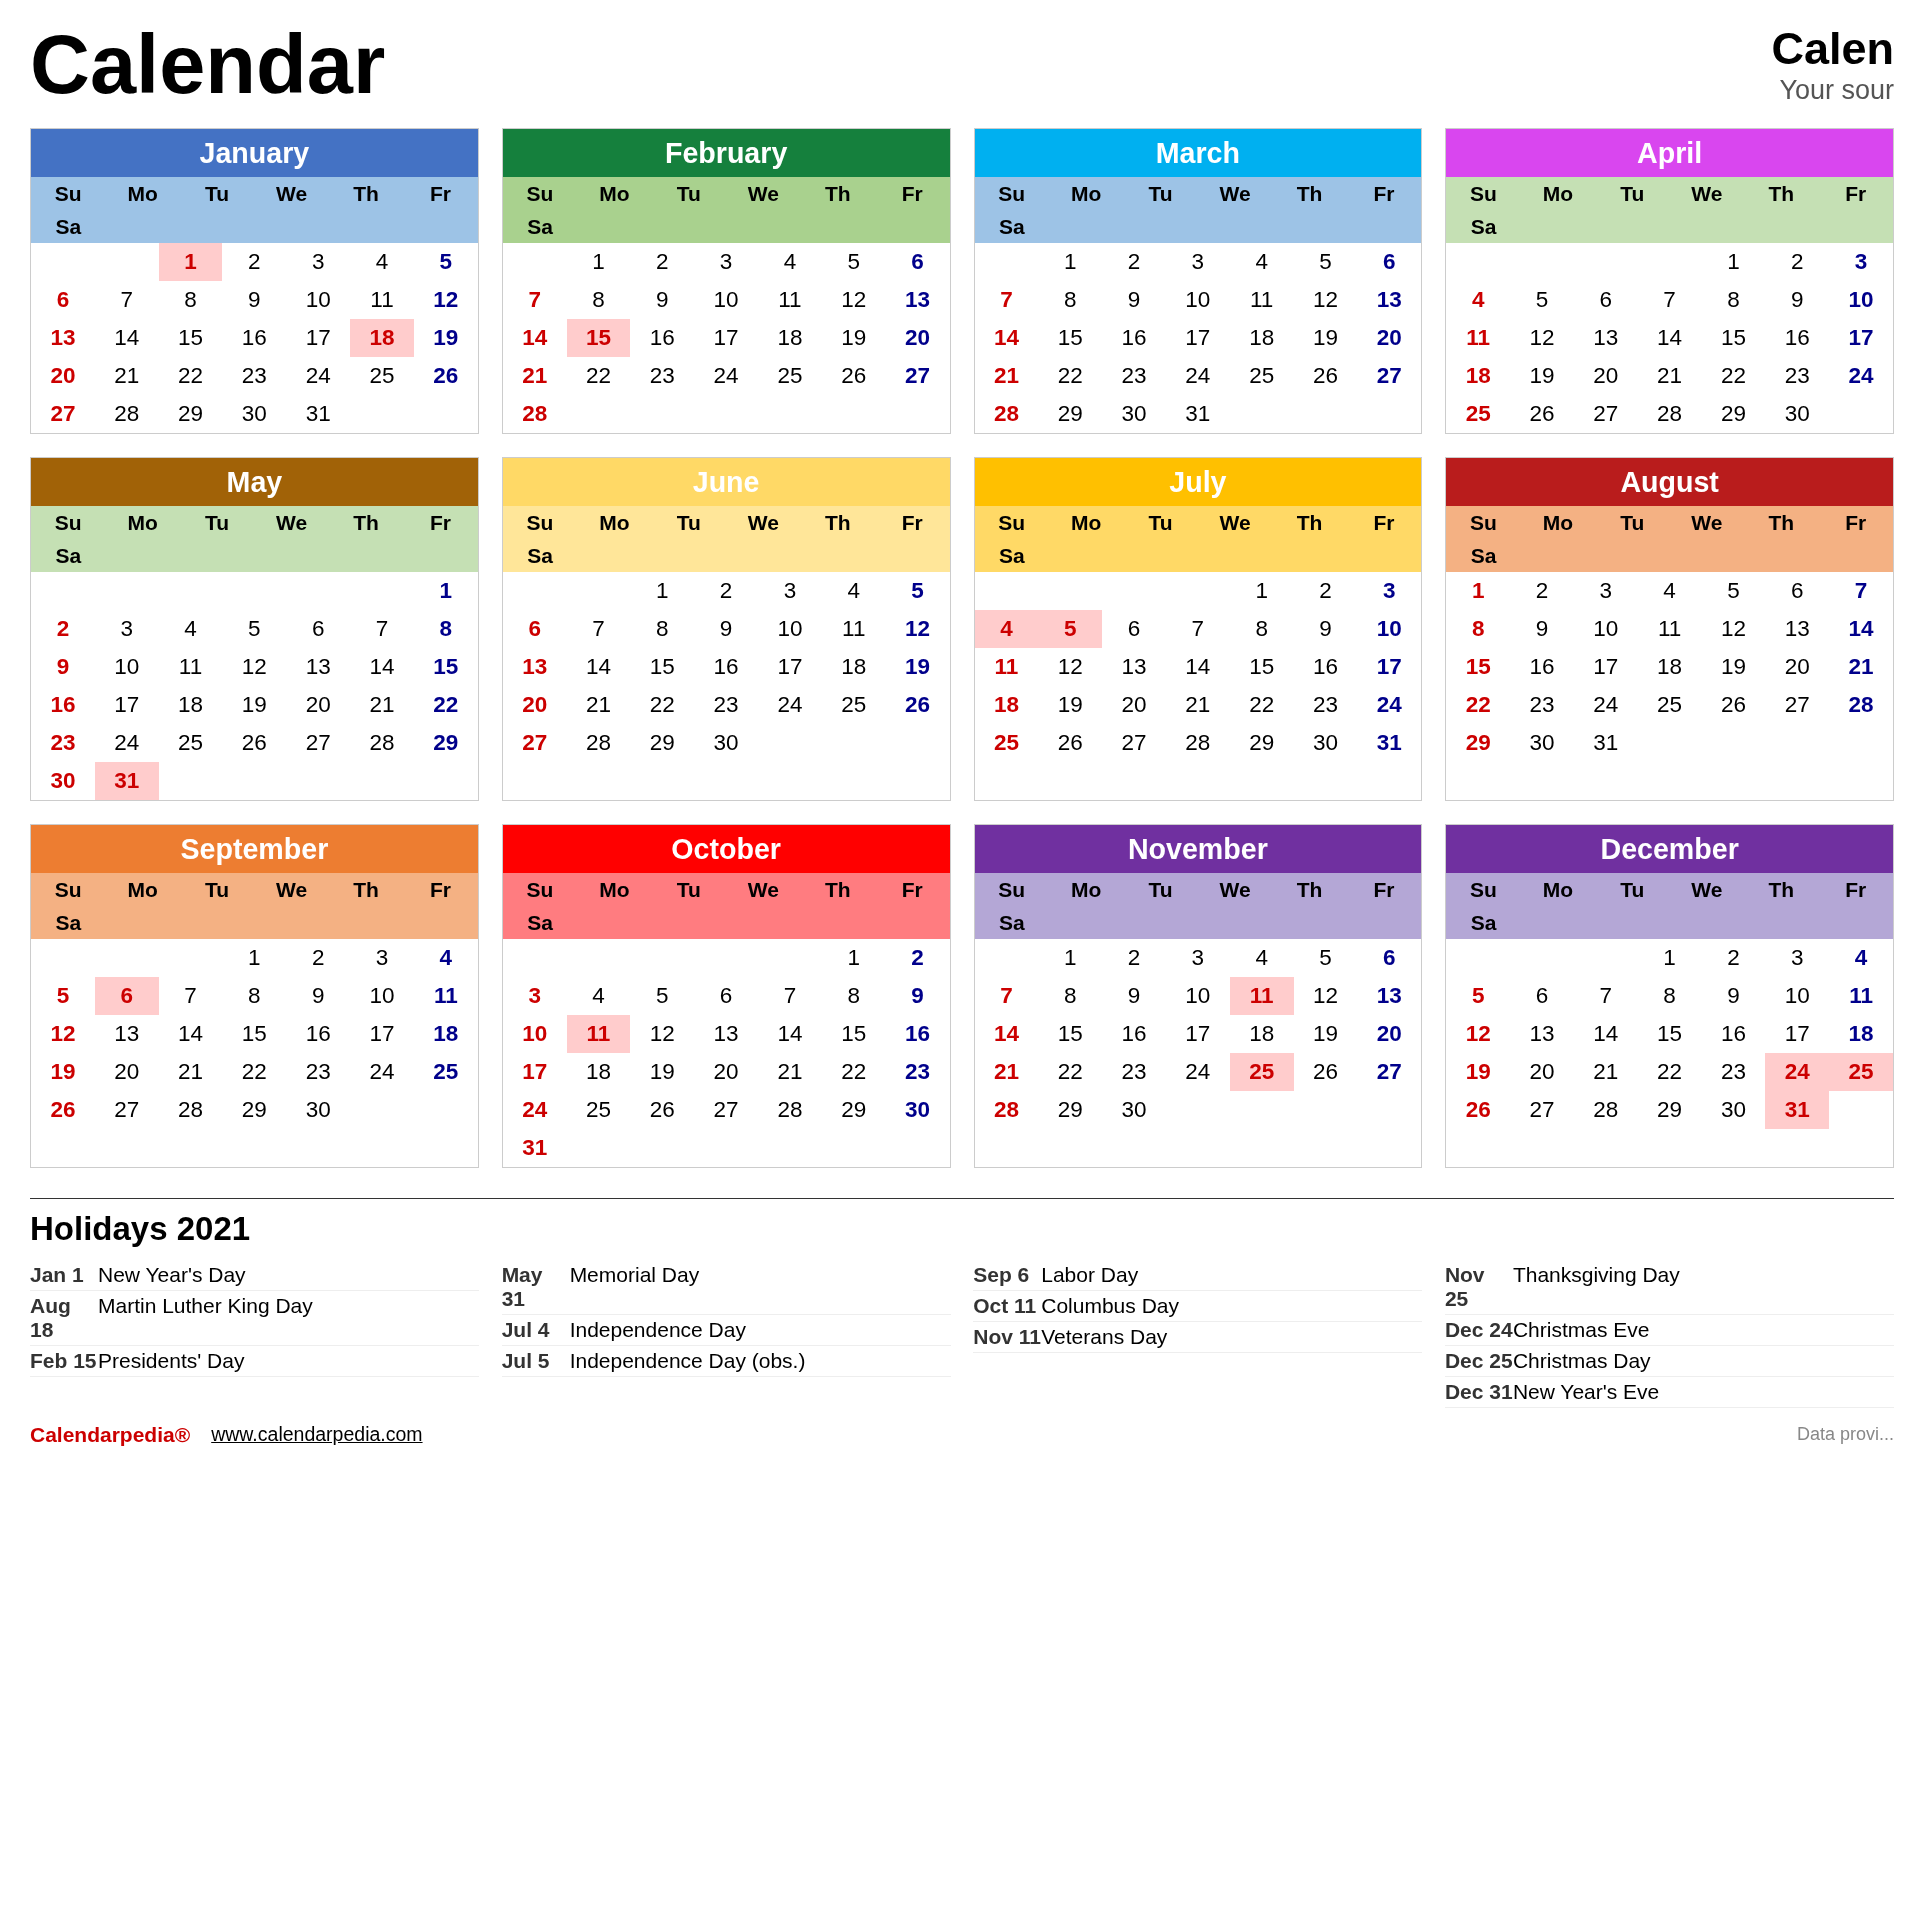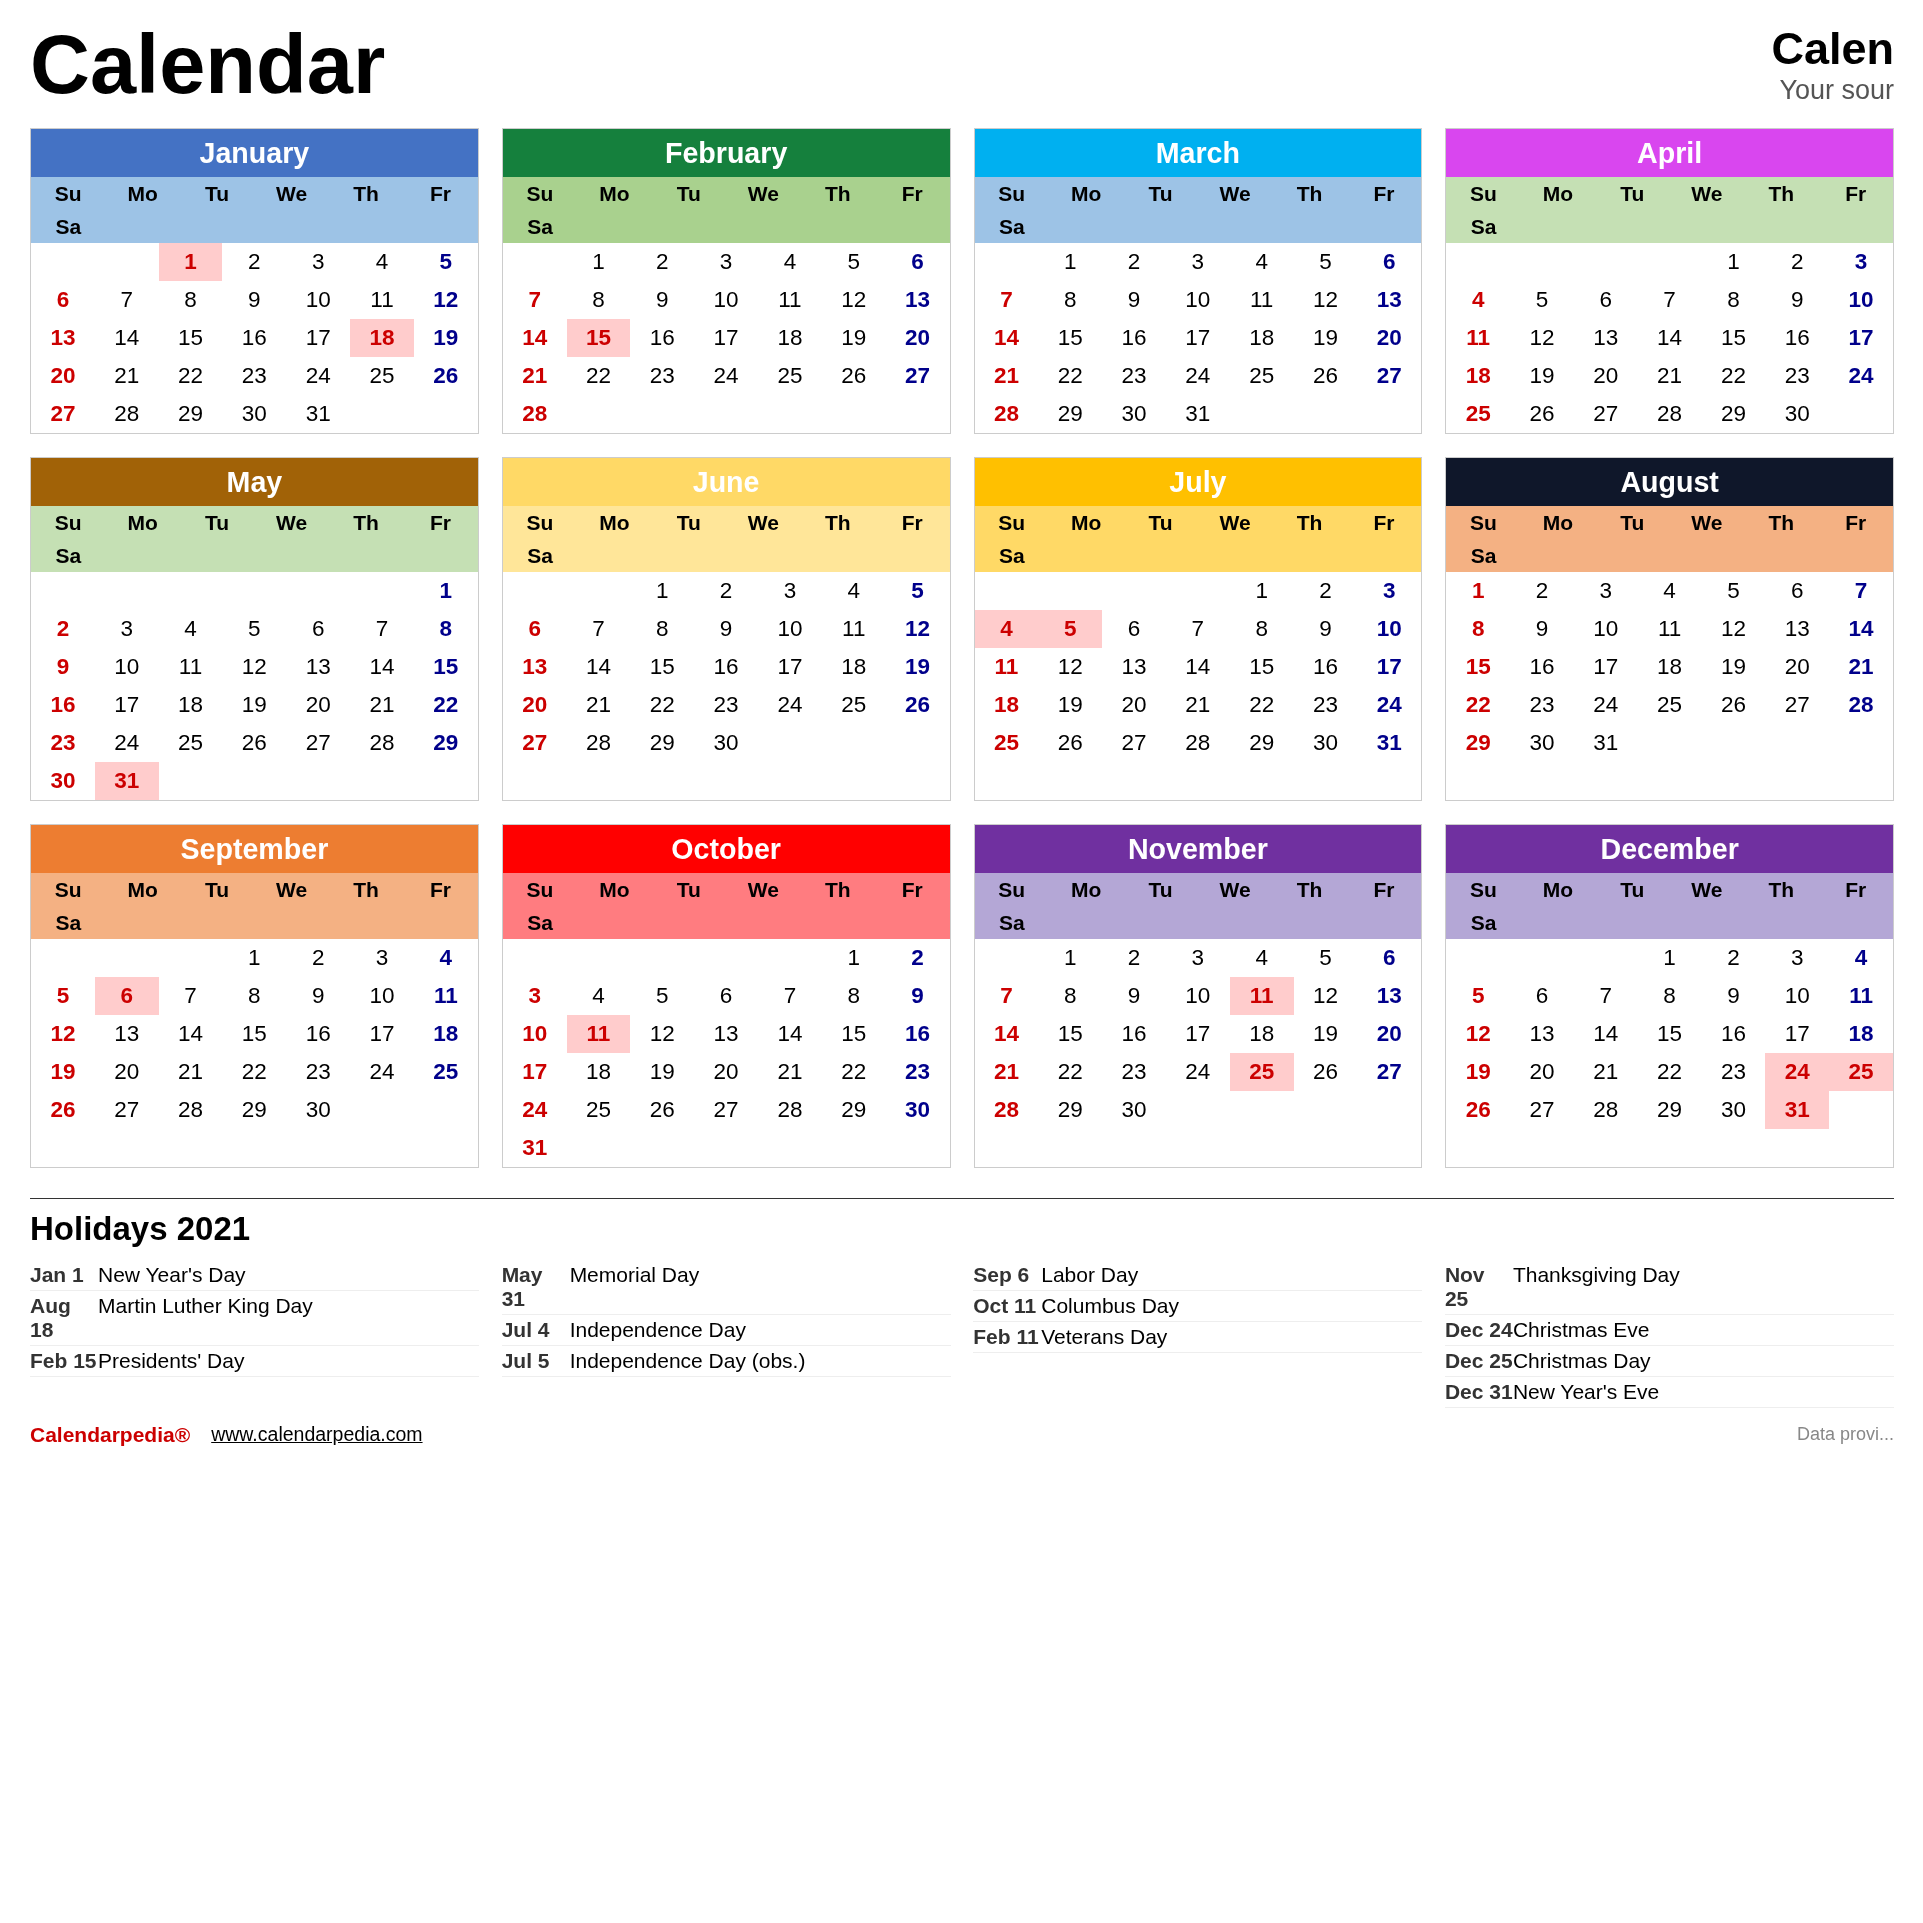--- a/index.html
+++ b/index.html
@@ -101,21 +101,21 @@
     .may .dow-cell { color: #000; }
 
     .jun .month-header { background-color: #ffd966; }
     .jun .dow-row { background-color: #ffe699; }
     .jun .dow-cell { color: #000; }
 
     .jul .month-header { background-color: #ffc000; }
     .jul .dow-row { background-color: #ffd966; }
     .jul .dow-cell { color: #000; }
 
-    .aug .month-header { background-color: #0f172a; }
+    .aug .month-header { background-color: #b91c1c; }
     .aug .dow-row { background-color: #f4b183; }
     .aug .dow-cell { color: #000; }
 
     .sep .month-header { background-color: #ed7d31; }
     .sep .dow-row { background-color: #f4b183; }
     .sep .dow-cell { color: #000; }
 
     .oct .month-header { background-color: #ff0000; }
     .oct .dow-row { background-color: #ff7c80; }
     .oct .dow-cell { color: #000; }
@@ -820,21 +820,21 @@
       <div class="holiday-col">
         <div class="holiday-item">
           <span class="holiday-date">Sep 6</span>
           <span class="holiday-name">Labor Day</span>
         </div>
         <div class="holiday-item">
           <span class="holiday-date">Oct 11</span>
           <span class="holiday-name">Columbus Day</span>
         </div>
         <div class="holiday-item">
-          <span class="holiday-date">Feb 11</span>
+          <span class="holiday-date">Nov 11</span>
           <span class="holiday-name">Veterans Day</span>
         </div>
       </div>
       <div class="holiday-col">
         <div class="holiday-item">
           <span class="holiday-date">Nov 25</span>
           <span class="holiday-name">Thanksgiving Day</span>
         </div>
         <div class="holiday-item">
           <span class="holiday-date">Dec 24</span>

